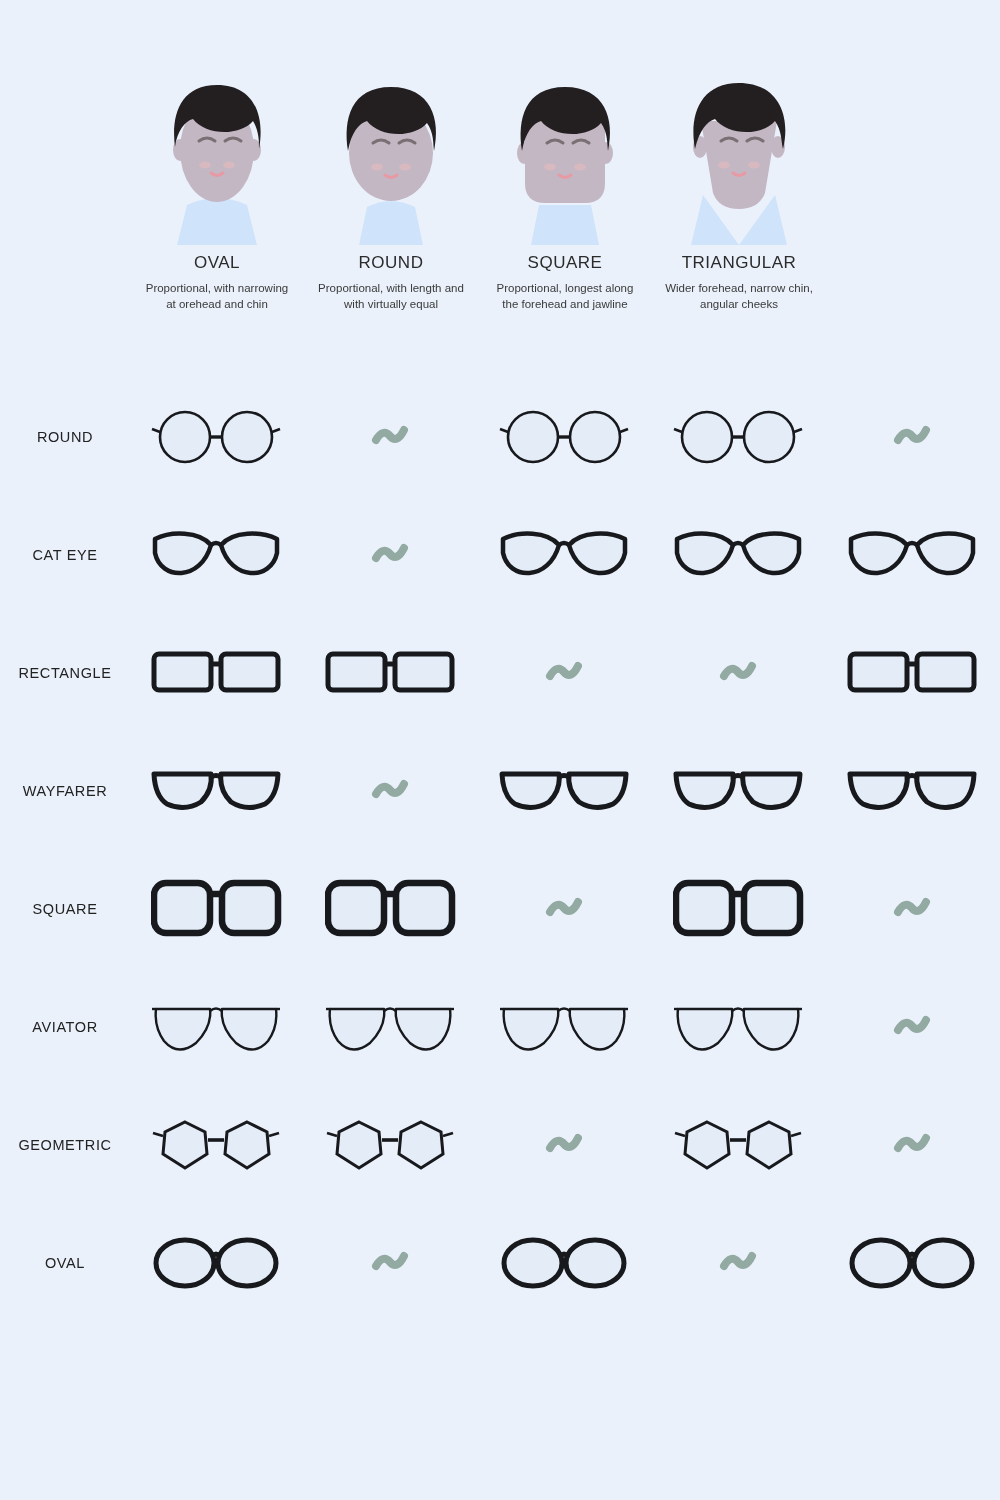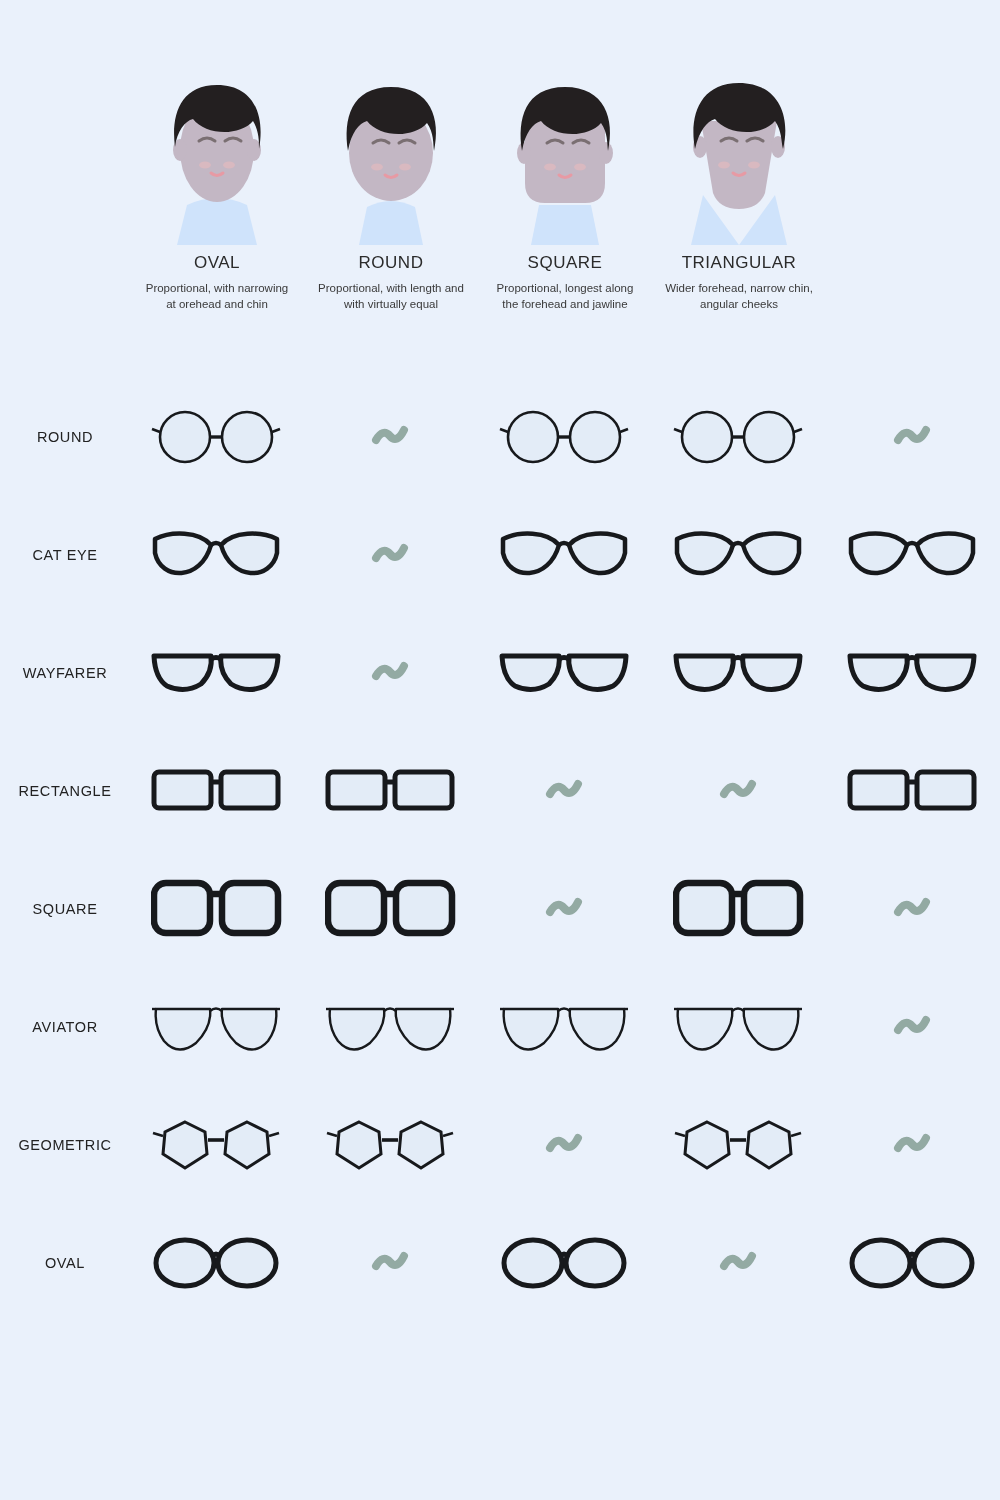--- a/index.html
+++ b/index.html
@@ -284,49 +284,20 @@
           </svg>
       </div>
       <div class="cell">
         <svg width="132" height="64" viewBox="0 0 132 64">
             <use href="#g-cateye"></use>
           </svg>
       </div>
     </div>
 
     <div class="row">
-      <div class="row-label">WAYFARER</div>
-      <div class="cell">
-        <svg width="132" height="62" viewBox="0 0 132 62">
-            <use href="#g-wayfarer"></use>
-          </svg>
-      </div>
-      <div class="cell">
-        <svg class="squiggle" viewBox="0 0 36 26">
-            <use href="#g-squiggle"></use>
-          </svg>
-      </div>
-      <div class="cell">
-        <svg width="132" height="62" viewBox="0 0 132 62">
-            <use href="#g-wayfarer"></use>
-          </svg>
-      </div>
-      <div class="cell">
-        <svg width="132" height="62" viewBox="0 0 132 62">
-            <use href="#g-wayfarer"></use>
-          </svg>
-      </div>
-      <div class="cell">
-        <svg width="132" height="62" viewBox="0 0 132 62">
-            <use href="#g-wayfarer"></use>
-          </svg>
-      </div>
-    </div>
-
-    <div class="row">
       <div class="row-label">RECTANGLE</div>
       <div class="cell">
         <svg width="132" height="58" viewBox="0 0 132 58">
             <use href="#g-rect"></use>
           </svg>
       </div>
       <div class="cell">
         <svg width="132" height="58" viewBox="0 0 132 58">
             <use href="#g-rect"></use>
           </svg>
@@ -342,20 +313,49 @@
           </svg>
       </div>
       <div class="cell">
         <svg width="132" height="58" viewBox="0 0 132 58">
             <use href="#g-rect"></use>
           </svg>
       </div>
     </div>
 
     <div class="row">
+      <div class="row-label">WAYFARER</div>
+      <div class="cell">
+        <svg width="132" height="62" viewBox="0 0 132 62">
+            <use href="#g-wayfarer"></use>
+          </svg>
+      </div>
+      <div class="cell">
+        <svg class="squiggle" viewBox="0 0 36 26">
+            <use href="#g-squiggle"></use>
+          </svg>
+      </div>
+      <div class="cell">
+        <svg width="132" height="62" viewBox="0 0 132 62">
+            <use href="#g-wayfarer"></use>
+          </svg>
+      </div>
+      <div class="cell">
+        <svg width="132" height="62" viewBox="0 0 132 62">
+            <use href="#g-wayfarer"></use>
+          </svg>
+      </div>
+      <div class="cell">
+        <svg width="132" height="62" viewBox="0 0 132 62">
+            <use href="#g-wayfarer"></use>
+          </svg>
+      </div>
+    </div>
+
+    <div class="row">
       <div class="row-label">SQUARE</div>
       <div class="cell">
         <svg width="132" height="64" viewBox="0 0 132 64">
             <use href="#g-square"></use>
           </svg>
       </div>
       <div class="cell">
         <svg width="132" height="64" viewBox="0 0 132 64">
             <use href="#g-square"></use>
           </svg>

